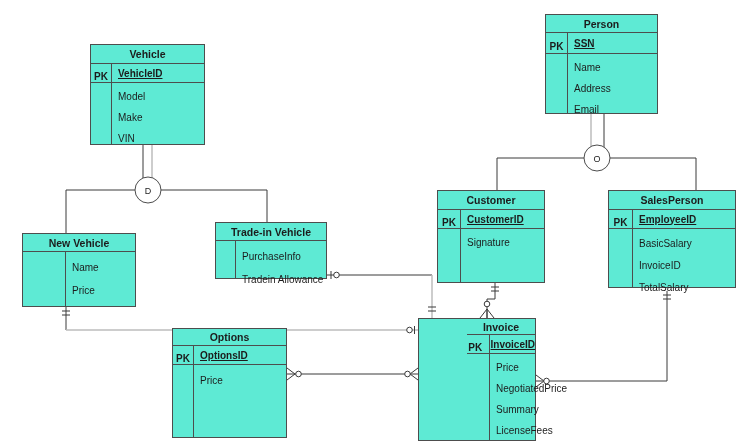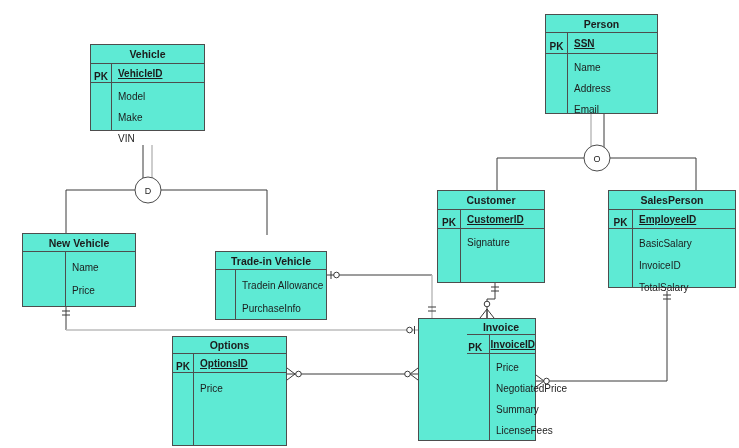--- a/index.html
+++ b/index.html
@@ -104,21 +104,21 @@
     <g>
       <circle class="junction" cx="148" cy="190" r="13"></circle>
       <text class="jlabel" x="148" y="193.5">D</text>
     </g>
     <g>
       <circle class="junction" cx="597" cy="158" r="13"></circle>
       <text class="jlabel" x="597" y="161.5">O</text>
     </g>
   </svg>
 
-  <div class="table" style="left:90px;top:44px;width:115px;height:87px;--th:19px;--sep:20px;--ah:21px;">
+  <div class="table" style="left:90px;top:44px;width:115px;height:101px;--th:19px;--sep:20px;--ah:21px;">
     <div class="t-title">Vehicle</div>
     <div class="t-body">
       <div class="sep"></div>
       <div class="pk-row">
         <span class="pk-cell">PK</span>
         <span class="pk-name">VehicleID</span>
       </div>
       <div class="attrs">
         <div class="attr-row">
             <span class="attr">Model</span>
@@ -201,36 +201,36 @@
         <div class="attr-row">
             <span class="attr">Name</span>
           </div>
         <div class="attr-row">
             <span class="attr">Price</span>
           </div>
       </div>
     </div>
   </div>
 
-  <div class="table" style="left:215px;top:251px;width:112px;height:69px;--th:18px;--sep:19px;--ah:23px;--pt:4px;">
+  <div class="table" style="left:215px;top:222px;width:112px;height:57px;--th:18px;--sep:19px;--ah:23px;--pt:4px;">
     <div class="t-title">Trade-in Vehicle</div>
     <div class="t-body">
       <div class="sep"></div>
       <div class="attrs">
         <div class="attr-row">
+            <span class="attr">PurchaseInfo</span>
+          </div>
+        <div class="attr-row">
             <span class="attr">Tradein Allowance</span>
           </div>
-        <div class="attr-row">
-            <span class="attr">PurchaseInfo</span>
-          </div>
-      </div>
-    </div>
-  </div>
-
-  <div class="table" style="left:172px;top:336px;width:115px;height:110px;--th:17px;--sep:20px;--ah:25px;">
+      </div>
+    </div>
+  </div>
+
+  <div class="table" style="left:172px;top:328px;width:115px;height:110px;--th:17px;--sep:20px;--ah:25px;">
     <div class="t-title">Options</div>
     <div class="t-body">
       <div class="sep"></div>
       <div class="pk-row">
         <span class="pk-cell">PK</span>
         <span class="pk-name">OptionsID</span>
       </div>
       <div class="attrs">
         <div class="attr-row">
             <span class="attr">Price</span>

